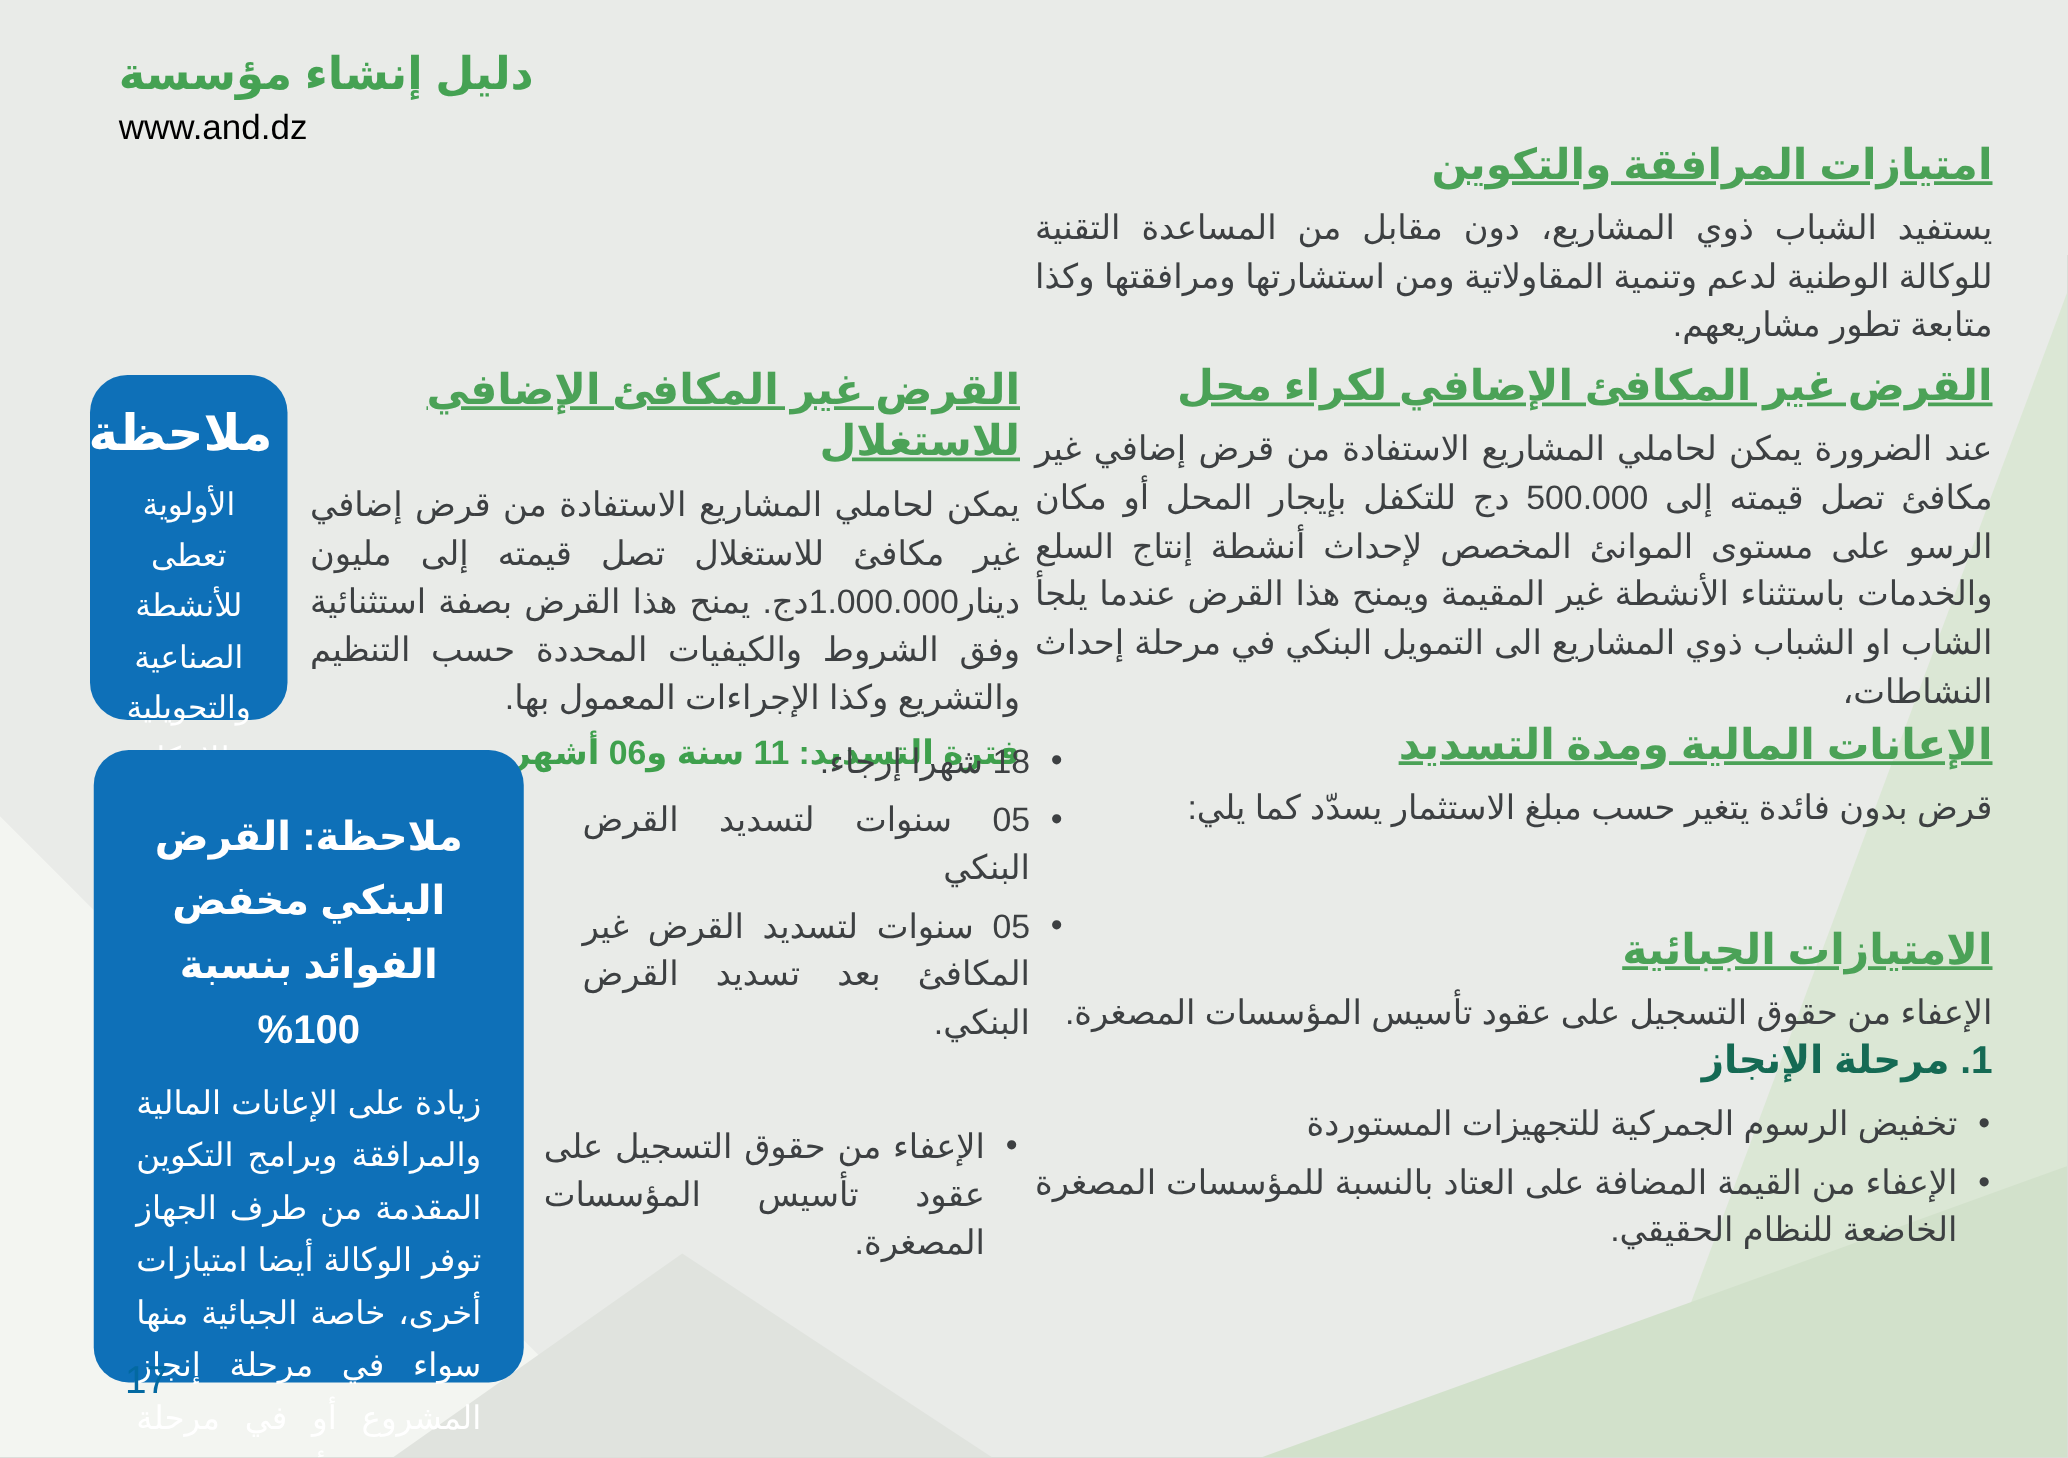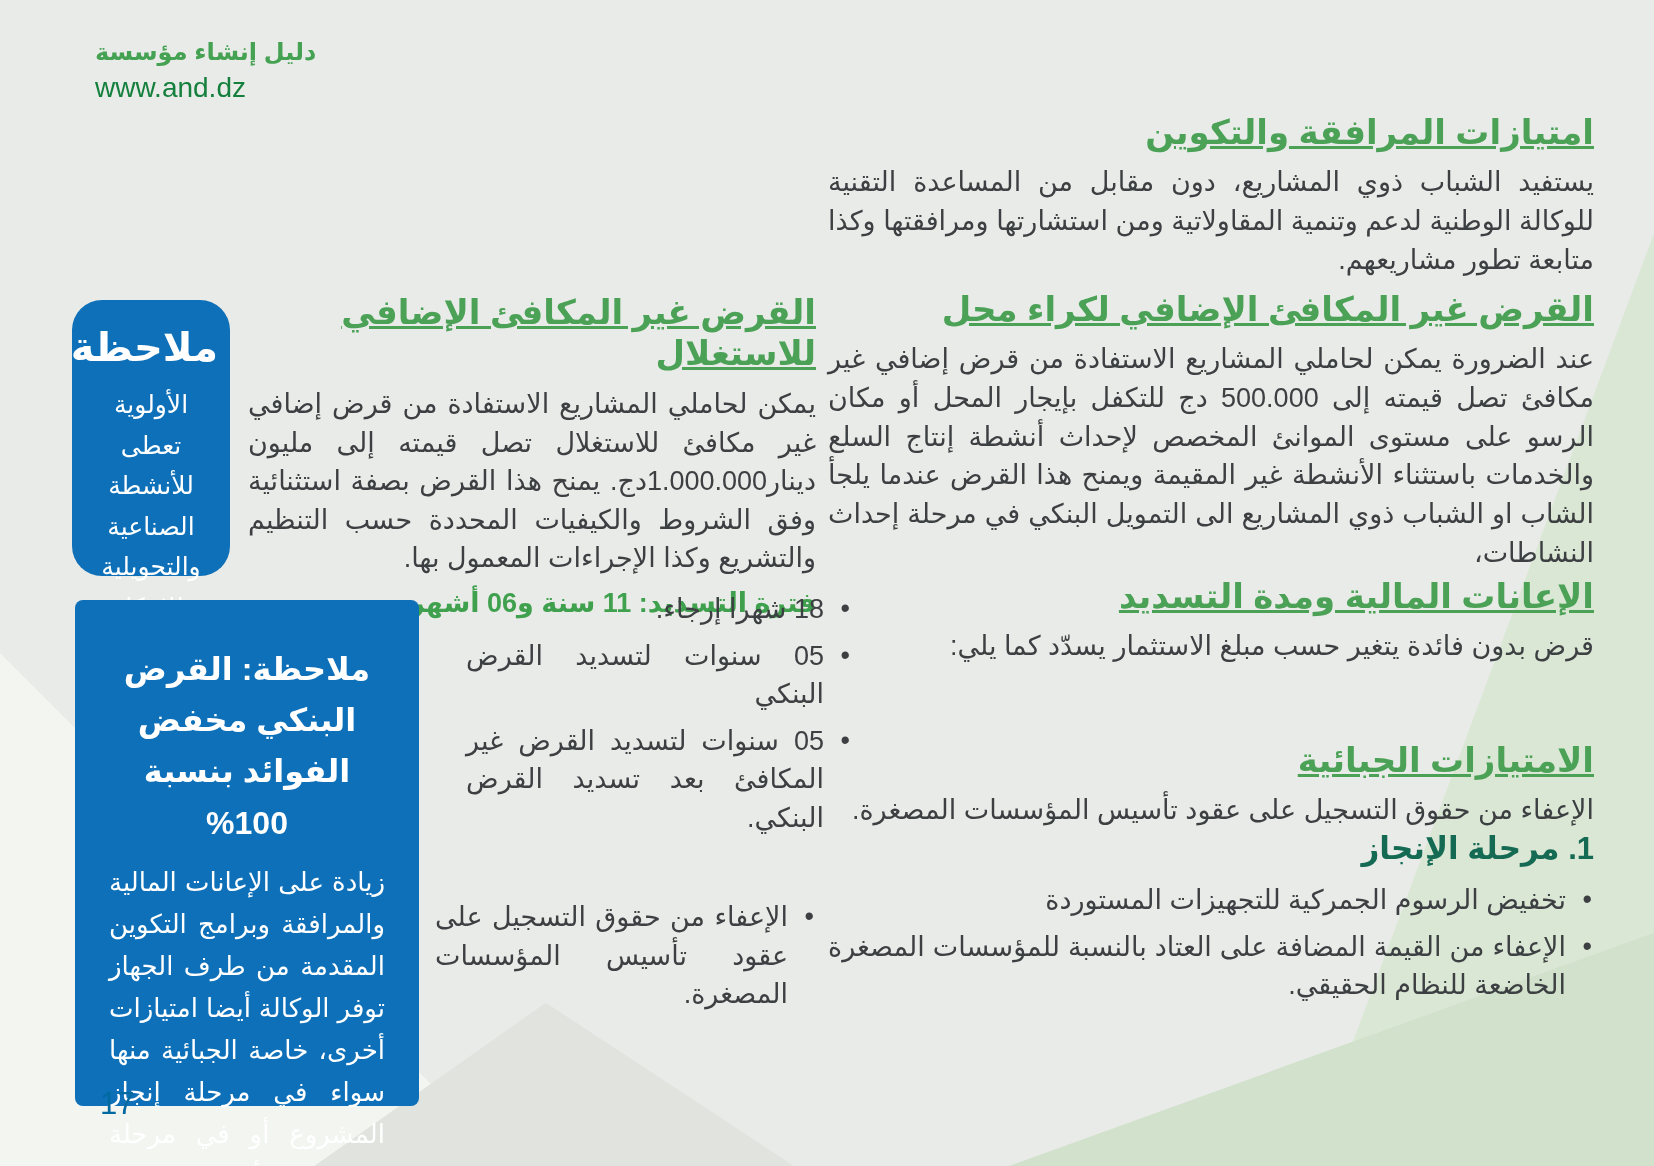--- a/index.html
+++ b/index.html
@@ -9,38 +9,38 @@
     font-family:"Liberation Sans","DejaVu Sans",sans-serif;
     color:#3d4042;
   }
   .bg { position:absolute; inset:0; pointer-events:none; }
   .bg-green-1 { background:#dbe7d5; clip-path:polygon(100% 20%, 100% 100%, 79% 100%); }
   .bg-green-2 { background:#d2e1cb; clip-path:polygon(100% 80%, 100% 100%, 61% 100%); }
   .bg-white-1 { background:#f3f5f1; clip-path:polygon(0 56%, 31% 100%, 0 100%); }
   .bg-gray-1  { background:#e0e3de; clip-path:polygon(19% 100%, 33% 86%, 48% 100%); }
 
   .header { position:absolute; left:95px; top:38px; text-align:left; }
-  .header .h-title { color:#45a253; font-weight:bold; font-size:24px; margin:0; }
-  .header .h-url { direction:ltr; color:#15803d; font-size:28px; margin-top:6px; }
+  .header .h-title { color:#45a253; font-weight:bold; font-size:36px; margin:0; }
+  .header .h-url { direction:ltr; color:#000000; font-size:28px; margin-top:6px; }
 
   .block { position:absolute; }
   .h-green { color:#4ba257; font-weight:bold; font-size:34px; line-height:1.22; margin:0 0 10px 0;text-decoration:underline; }
   .h-teal  { color:#156a54; font-weight:bold; font-size:31px; margin:0 0 14px 0; }
   p.body { font-size:27px; line-height:1.43; text-align:justify; margin:0; }
   .note-line { color:#3fa04d; font-weight:bold; font-size:27px; margin-top:9px; }
 
   ul.bullets { list-style:none; margin:0; padding:0; font-size:27px; line-height:1.43; }
   ul.bullets li { position:relative; padding-right:28px; margin-bottom:8px; text-align:justify; }
   ul.bullets li::before { content:"\2022"; position:absolute; right:2px; top:-1px; }
 
   .note-box { position:absolute; background:#0e70b8; color:#ffffff; box-sizing:border-box; }
   .note1 { left:72px; top:300px; width:158px; height:276px; border-radius:30px; padding:24px 12px; text-align:center; }
   .note1 .nb-title { font-size:40px; font-weight:bold; margin-bottom:14px; }
   .note1 .nb-body  { font-size:25px; line-height:1.62; }
-  .note2 { left:75px; top:600px; width:344px; height:506px; border-radius:8px; padding:44px 34px; }
+  .note2 { left:75px; top:600px; width:344px; height:506px; border-radius:28px; padding:44px 34px; }
   .note2 .nb-title { font-size:32px; font-weight:bold; text-align:center; line-height:1.6; margin-bottom:12px; }
   .note2 .nb-body  { font-size:26px; line-height:1.62; text-align:justify; }
 
   .r1 { top:112px; right:60px; width:766px; }
   .r2 { top:289px; right:60px; width:766px; }
   .r3 { top:576px; right:60px; width:766px; }
   .r4 { top:740px; right:60px; width:766px; }
   .r5 { top:830px; right:60px; width:766px; }
 
   .l-intro { top:155px; left:70px;  width:744px; }

